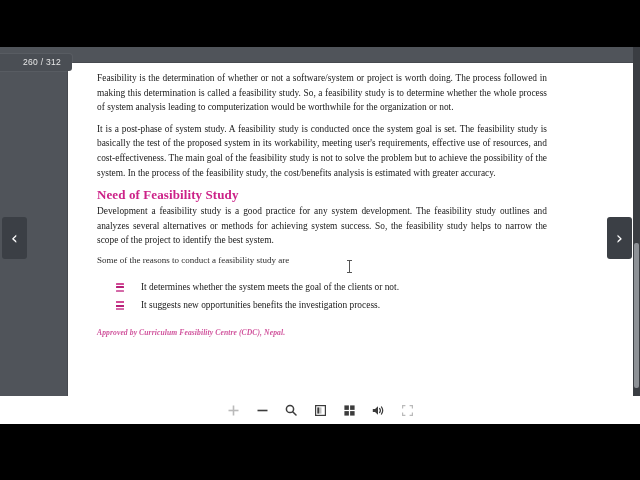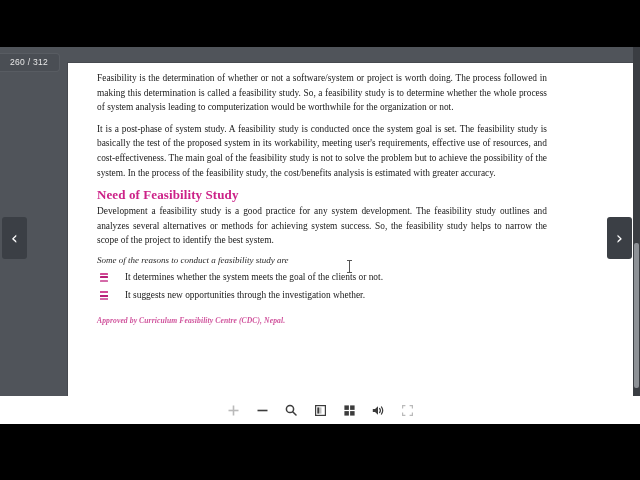--- a/index.html
+++ b/index.html
@@ -68,27 +68,26 @@
     font-size: 13px;
     font-weight: bold;
     color: #cc2288;
     letter-spacing: 0.1px;
   }
 
   p.italic-lead {
     margin: 6px 0 6px 0;
     font-family: "Liberation Serif", "DejaVu Serif", serif;
     font-size: 9px;
-    font-style: italic;
     color: #2a2a2a;
   }
 
   ul.bullets {
     list-style: none;
-    margin: 0;
+    margin: 16px;
     padding: 0;
   }
   ul.bullets li {
     position: relative;
     margin: 0 0 5.5px 0;
     padding-left: 28px;
     font-family: "Liberation Serif", "DejaVu Serif", serif;
     font-size: 9.4px;
     line-height: 13px;
     color: #1a1a1a;
@@ -121,21 +120,21 @@
     color: #d0539c;
     letter-spacing: 0.1px;
   }
 
   
   #page-indicator {
     position: absolute;
     left: 0px;
     top: 54px;
     min-width: 46px;
-    padding: 3px 7px 4px 6px;
+    padding: 3px 7px 4px 19px;
     background: #4a4e54;
     color: #e8e8e8;
     font-size: 8.5px;
     font-family: "Liberation Sans", sans-serif;
     border-radius: 0 3px 3px 0;
     letter-spacing: 0.3px;
     text-align: center;
     box-shadow: 0 0 0 1px rgba(255,255,255,0.05);
   }
 
@@ -264,21 +263,21 @@
                 <i></i>
                 <i></i>
               </span>
           </li>
           <li>
             <span class="bullet-mark">
                 <i></i>
                 <i></i>
                 <i></i>
               </span>
-            <span>It suggests new opportunities through the investigation whether.</span>
+            <span>It suggests new opportunities benefits the investigation process.</span>
           </li>
         </ul>
 
         <p class="approved">Approved by Curriculum Feasibility Centre (CDC), Nepal.</p>
       </div>
     </div>
 
     <div id="text-caret">
       <span class="cap top"></span>
       <span class="bar"></span>

